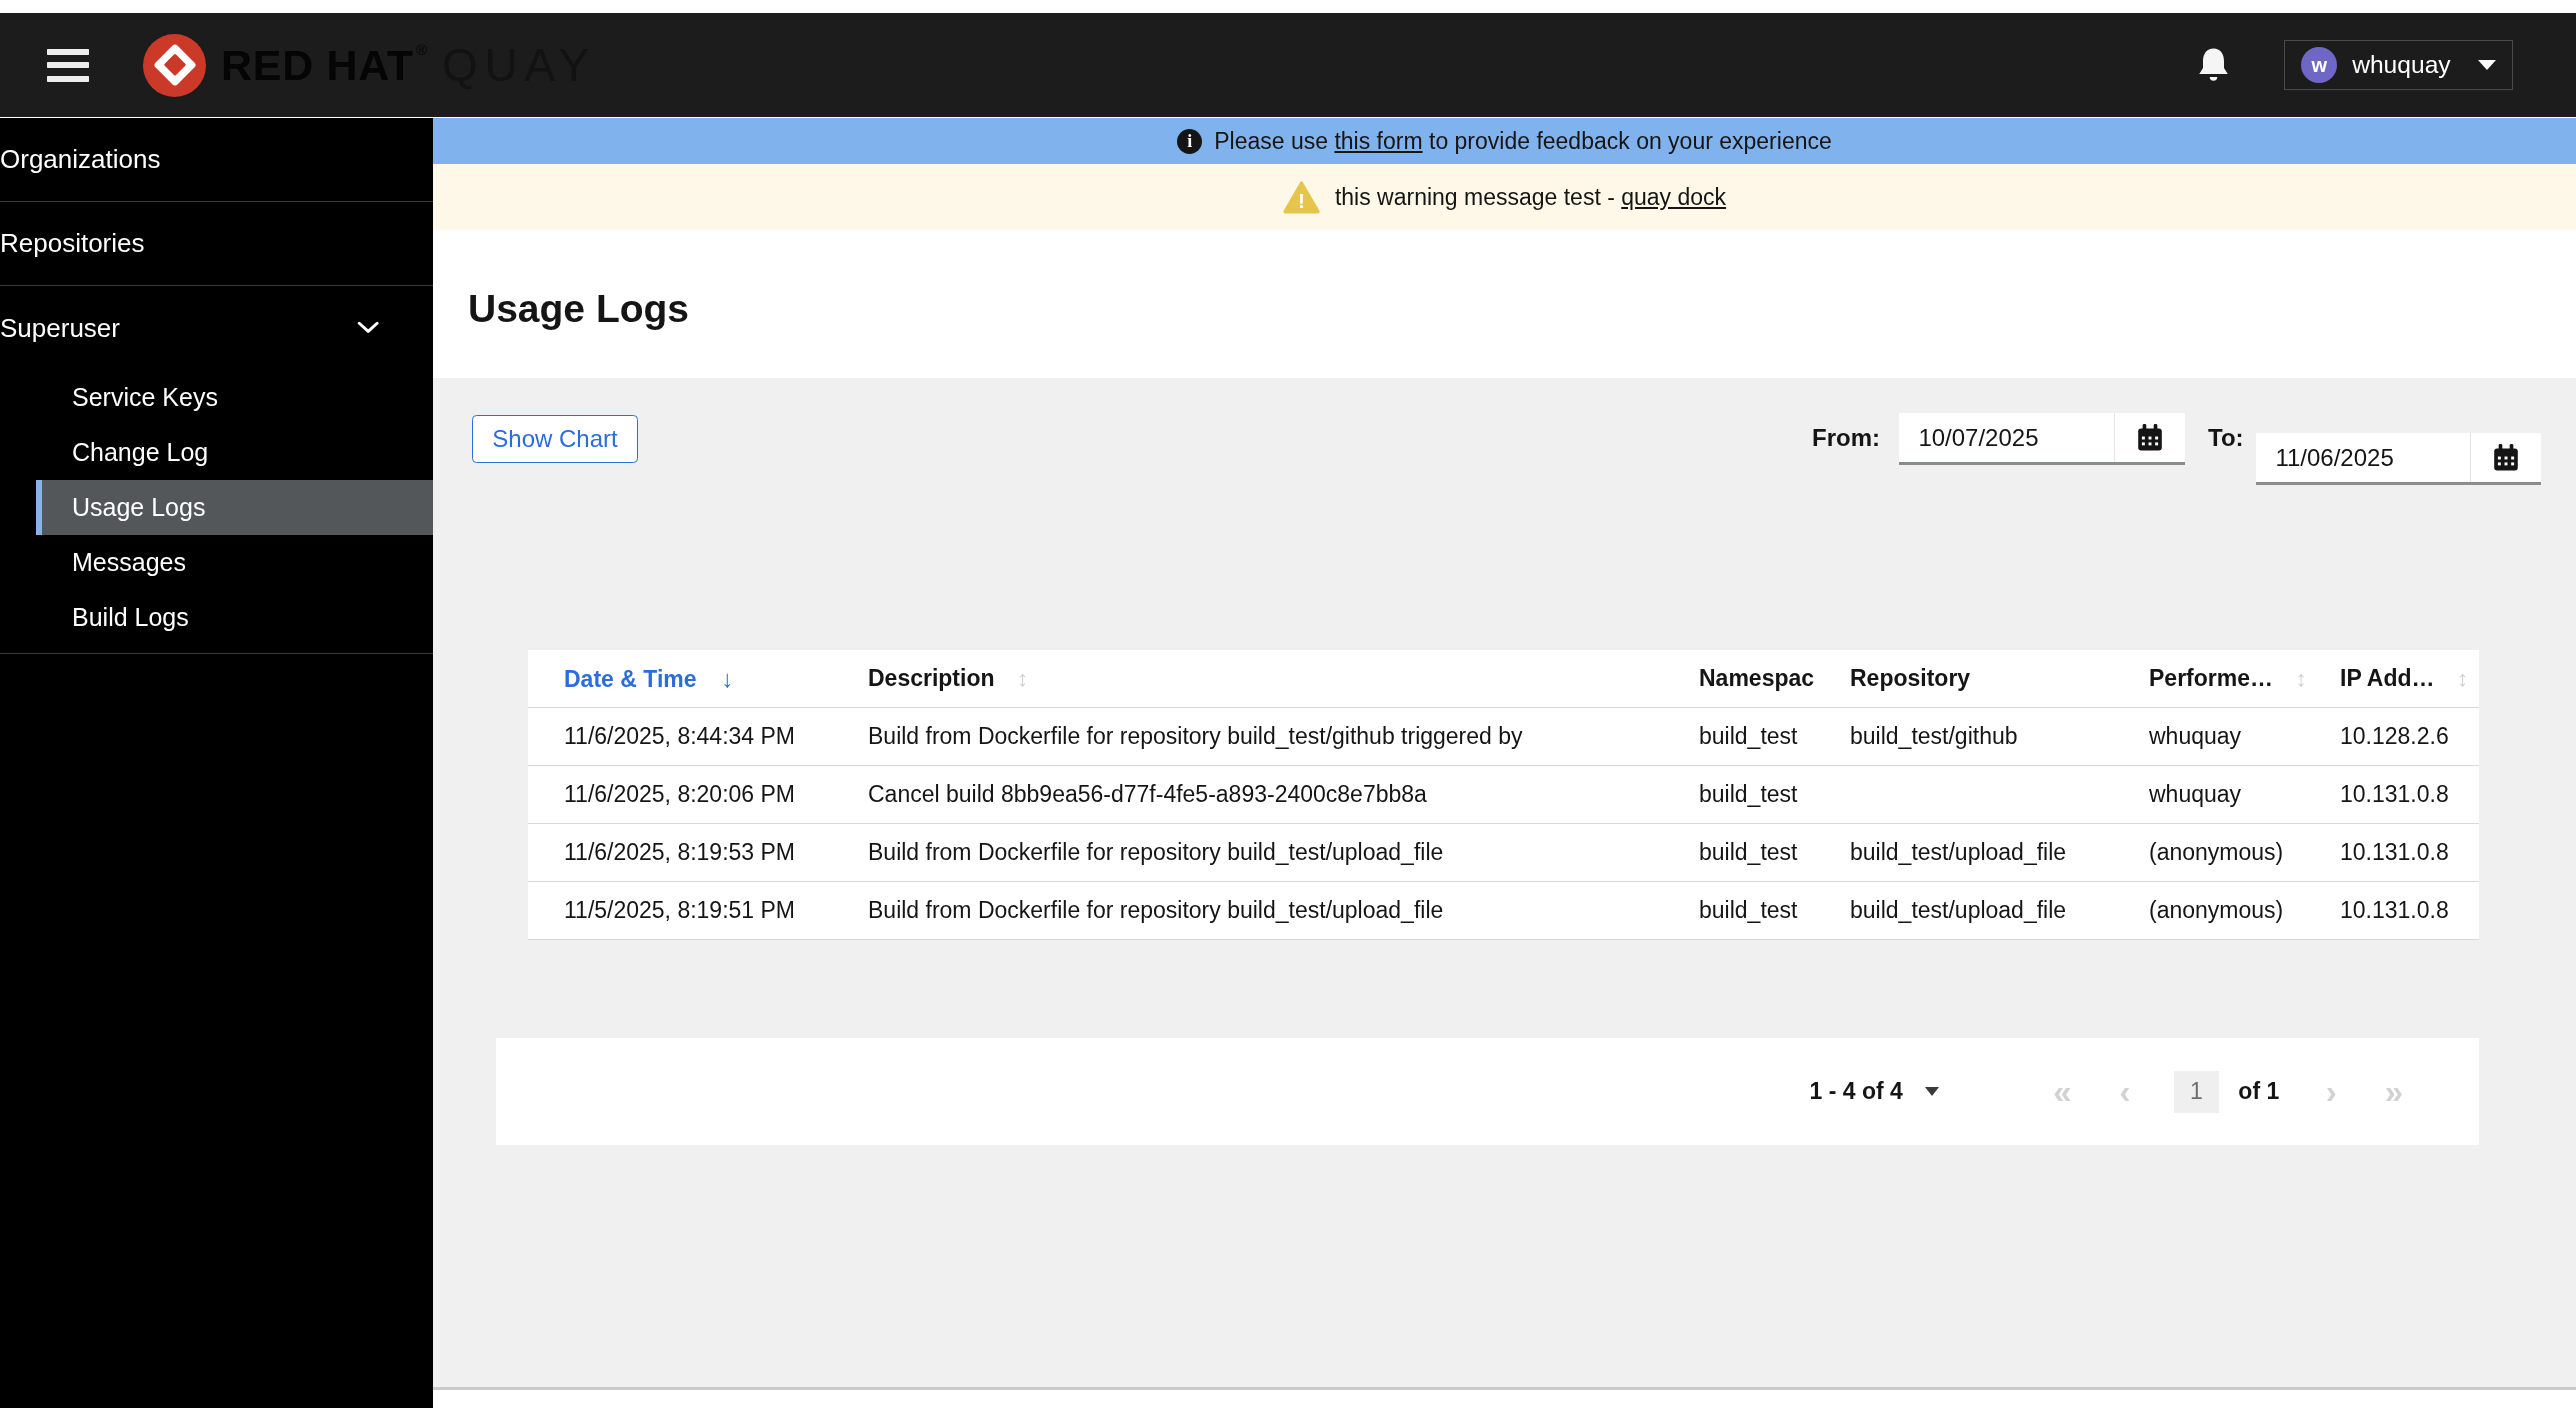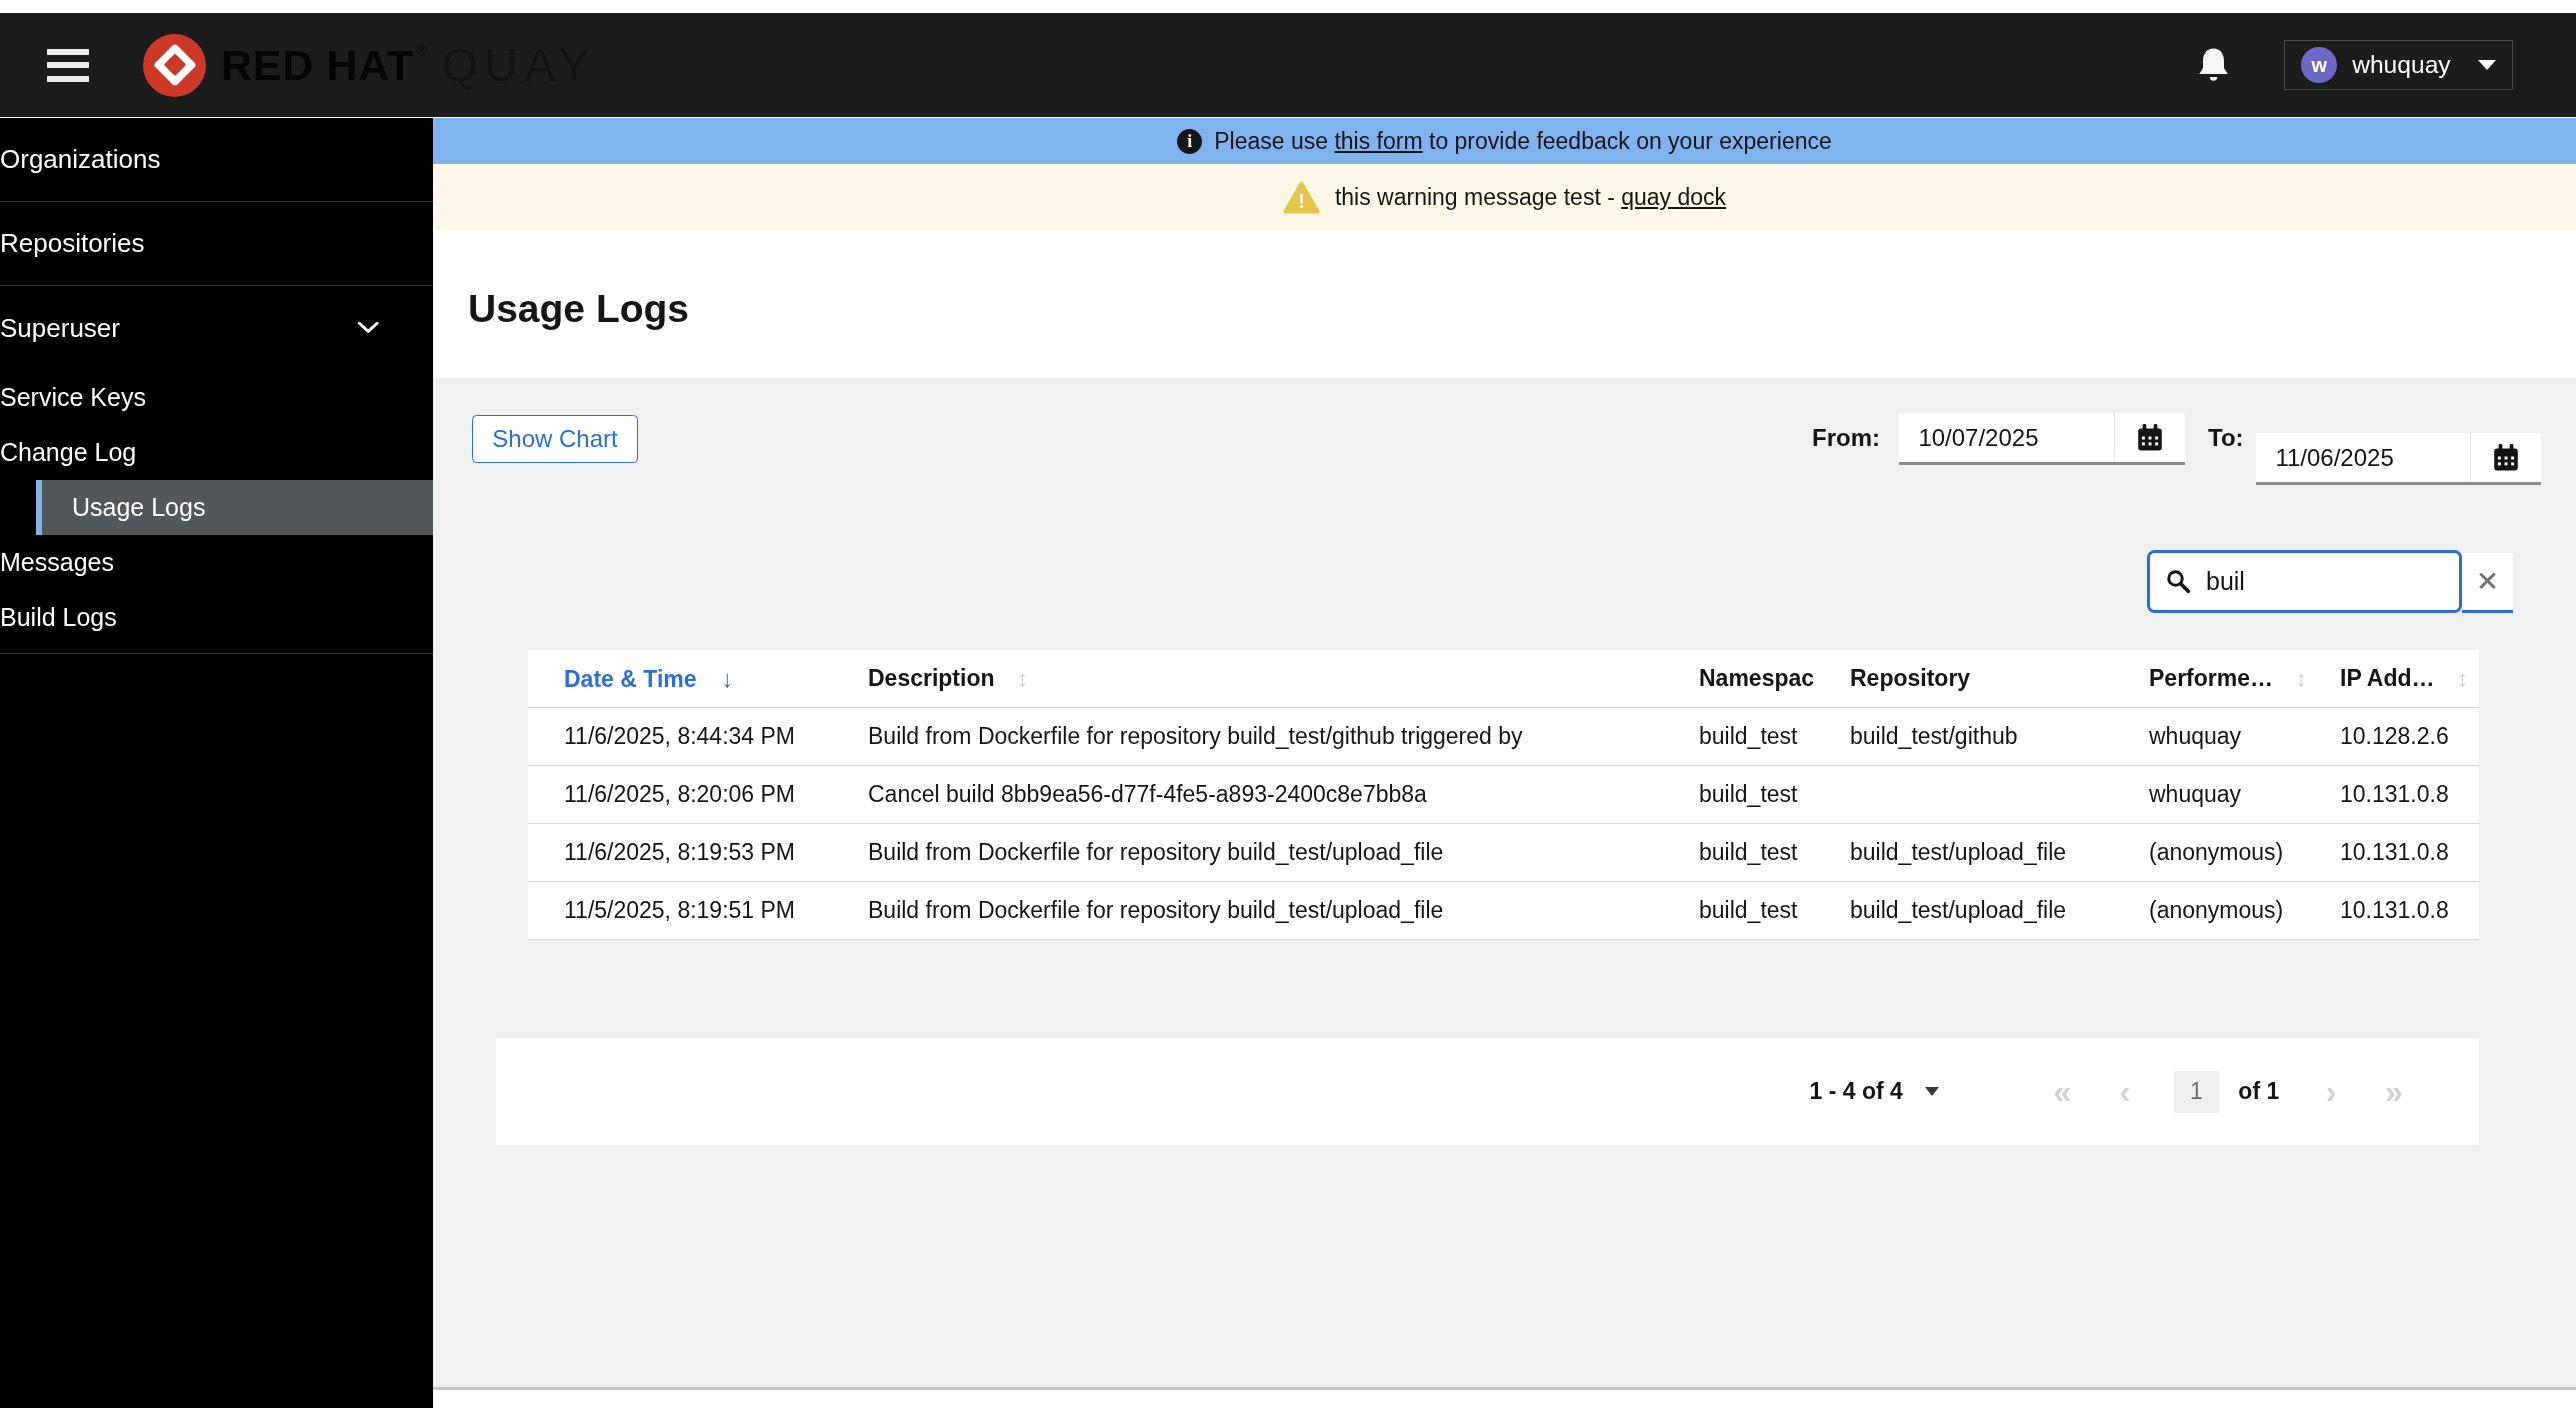--- a/index.html
+++ b/index.html
@@ -21,21 +21,21 @@
   .bell-btn{cursor:pointer;display:flex;align-items:center;}
   .user-box{display:flex;align-items:center;gap:15px;border:1.5px solid #4a4a4a;padding:6px 16.4px;cursor:pointer;}
   .avatar{width:36px;height:36px;border-radius:50%;background:#6f67c6;color:#fff;font-size:20px;font-weight:600;display:flex;align-items:center;justify-content:center;flex:none;}
   .username{color:#fff;font-size:24.6px;}
   .caret-down{width:0;height:0;border-left:9px solid transparent;border-right:9px solid transparent;border-top:10.4px solid #fff;margin-left:12px;}
 
   
   .sidebar{position:absolute;left:0;top:118px;width:433px;height:1291px;background:#000;}
   .side-item{height:84px;display:flex;align-items:center;color:#fff;font-size:26px;border-bottom:1.5px solid #383838;cursor:pointer;box-sizing:border-box;}
   .side-item.superuser{border-bottom:none;justify-content:space-between;padding-right:54px;}
-  .sub-item{height:55px;display:flex;align-items:center;color:#fff;font-size:25px;cursor:pointer;box-sizing:border-box;}
+  .sub-item{height:55px;display:flex;align-items:center;padding-left:72px;color:#fff;font-size:25px;cursor:pointer;box-sizing:border-box;}
   .sub-item.active{margin-left:36px;padding-left:30px;background:#54575a;border-left:6px solid #87b3e8;}
   .side-divider{height:0;border-top:1.5px solid #383838;margin-top:7.5px;}
 
   
   .main{position:absolute;left:433px;top:118px;width:2143px;height:1291px;}
   .info-banner{height:46px;background:#80b2ee;display:flex;align-items:center;justify-content:center;gap:12px;font-size:23px;color:#151515;}
   .info-icon{width:25px;height:25px;border-radius:50%;background:#151515;color:#fff;font-size:18px;font-weight:700;display:flex;align-items:center;justify-content:center;font-family:"Liberation Serif",serif;flex:none;}
   .banner-link{text-decoration:underline;color:#151515;cursor:pointer;}
   .warning-banner{height:66px;background:#fdf8e7;display:flex;align-items:center;justify-content:center;gap:15px;font-size:23px;color:#151515;}
   .page-head{height:148px;background:#fff;position:relative;}
@@ -193,32 +193,20 @@
             <rect x="8" y="18" width="4" height="4" fill="#fff"></rect>
               <rect x="17" y="18" width="4" height="4" fill="#fff"></rect>
               <rect x="26" y="18" width="4" height="4" fill="#fff"></rect>
             <rect x="8" y="26" width="4" height="4" fill="#fff"></rect>
               <rect x="17" y="26" width="4" height="4" fill="#fff"></rect>
               <rect x="26" y="26" width="4" height="4" fill="#fff"></rect>
           </svg>
         </div>
       </div>
 
-      <div class="search-wrap">
-        <div class="search-box">
-          <svg width="27" height="27" viewBox="0 0 36 36">
-            <circle cx="14" cy="14" r="9" fill="none" stroke="#151515" stroke-width="4"></circle>
-            <line x1="21" y1="21" x2="31" y2="31" stroke="#151515" stroke-width="5" stroke-linecap="round"></line>
-          </svg>
-          <input class="search-input" value="buil" style="">
-        </div>
-        <div class="search-clear">
-          <span>✕</span>
-        </div>
-      </div>
 
       <div class="table-card">
         <table>
           <colgroup>
             <col style="width:304px">
               <col style="width:831px">
               <col style="width:151px">
             <col style="width:299px">
               <col style="width:191px">
               <col style="width:175px">

